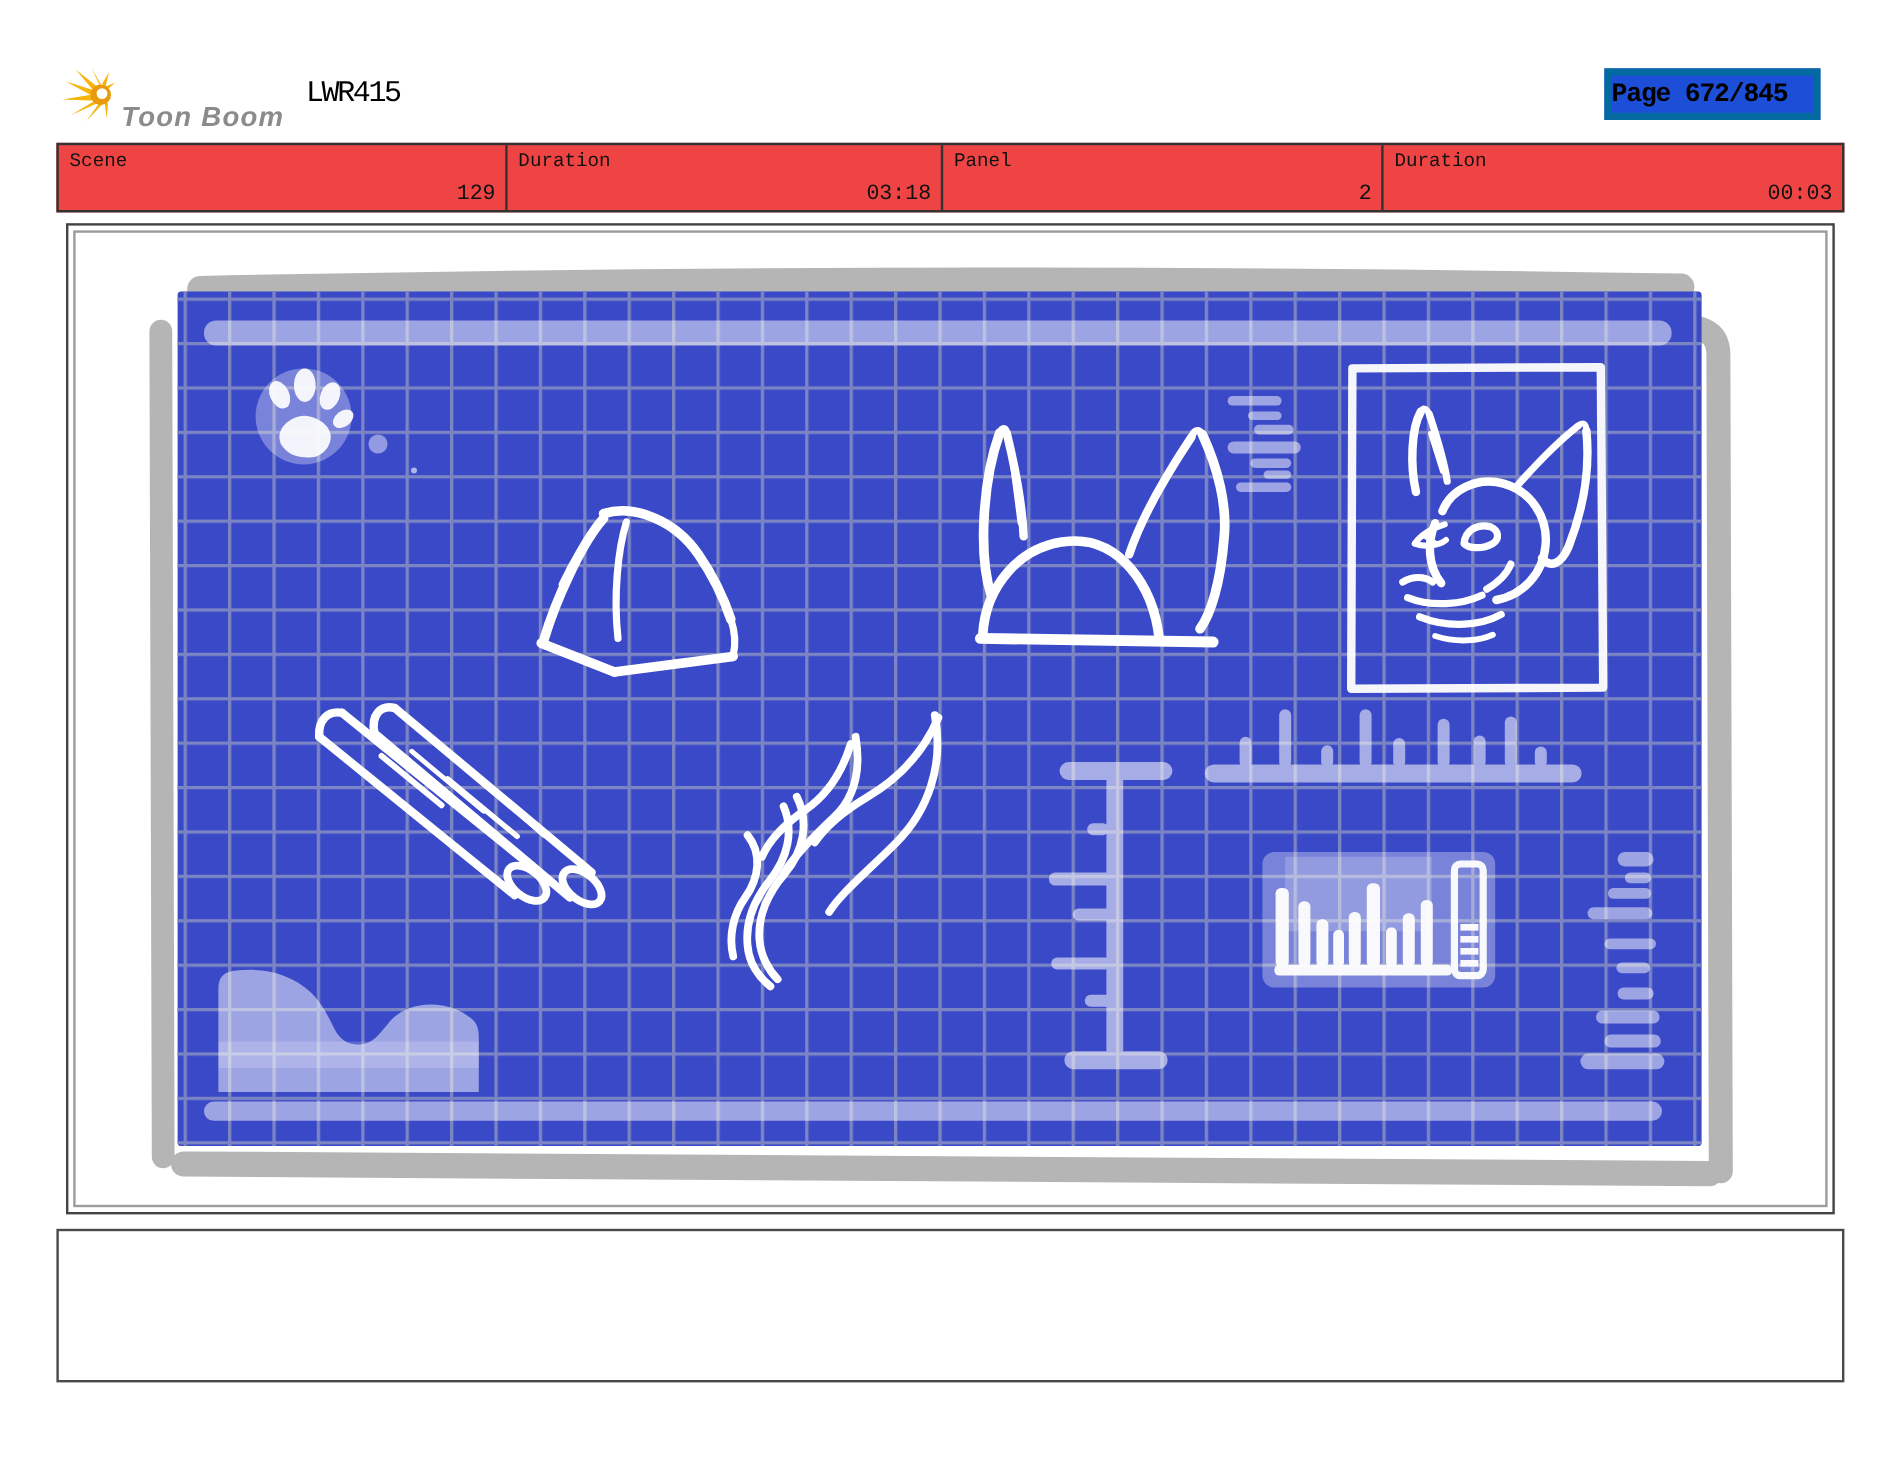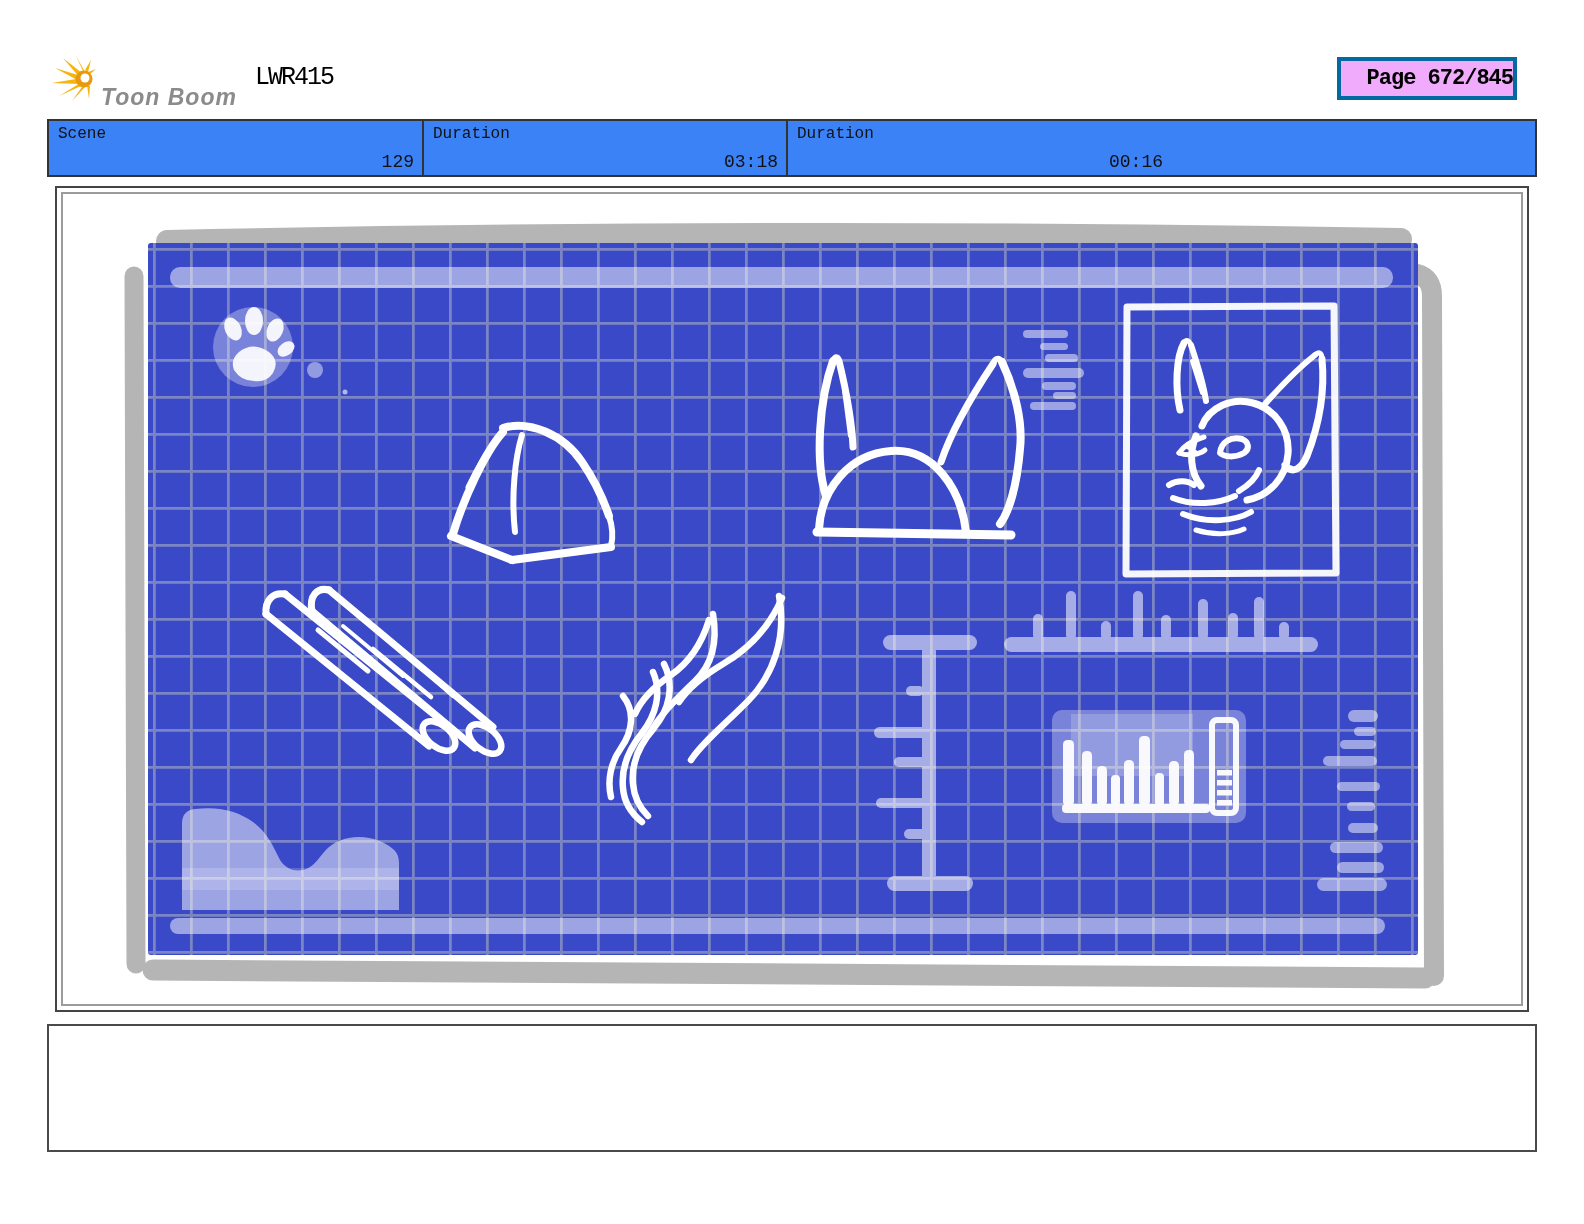--- a/index.html
+++ b/index.html
@@ -28,27 +28,27 @@
     font-family:"Liberation Sans","DejaVu Sans",sans-serif;
     font-weight:bold;font-style:italic;font-size:23px;letter-spacing:1px;
     color:var(--logo-text-gray);
   }
   .project-code{
     position:absolute;left:255px;top:63px;
     font-size:25px;font-weight:normal;letter-spacing:-2px;color:#000;
   }
   .page-box{
     position:absolute;left:1337px;top:57px;width:180px;height:43px;
-    border:4px solid #0369a1;display:flex;align-items:center;justify-content:flex-end;
-    font-size:22px;font-weight:bold;letter-spacing:-1px;color:#000;background:#f0abfc;
+    border:6px solid #0369a1;display:flex;align-items:center;justify-content:flex-start;
+    font-size:22px;font-weight:bold;letter-spacing:-1px;color:#000;background:#1d4ed8;
   }
   
   .info-row{
     position:absolute;left:47px;top:119px;width:1490px;height:58px;
-    border:2px solid #333;display:flex;background:#3b82f6;
+    border:2px solid #333;display:flex;background:#ef4444;
   }
   .info-cell{position:relative;height:100%;}
   .info-cell + .info-cell{border-left:2px solid #333;padding-left:12px;}
   .info-cell .lbl{position:absolute;left:9px;top:4px;font-size:16px;}
   .info-cell .val{position:absolute;right:8px;bottom:3px;font-size:18px;}
   .w1{width:373px;} .w2{width:364px;} .w3{width:368px;} .w4{width:385px;}
   
   .panel-outer{
     position:absolute;left:55px;top:186px;width:1474px;height:826px;
     border:2px solid var(--border-dark);background:#fff;
@@ -91,23 +91,27 @@
 
 <div class="info-row">
   <div class="info-cell w1">
     <span class="lbl">Scene</span>
     <span class="val">129</span>
   </div>
   <div class="info-cell w2">
     <span class="lbl">Duration</span>
     <span class="val">03:18</span>
   </div>
+  <div class="info-cell w3">
+    <span class="lbl">Panel</span>
+    <span class="val">2</span>
+  </div>
   <div class="info-cell w4">
     <span class="lbl">Duration</span>
-    <span class="val">00:16</span>
+    <span class="val">00:03</span>
   </div>
 </div>
 
 <div class="panel-outer">
   <div class="panel-inner">
     <svg viewBox="0 0 1458 810" aria-hidden="true">
       <defs>
         <pattern id="grid" width="37" height="37" patternUnits="userSpaceOnUse" patternTransform="translate(90,54)">
           <path d="M0,0 H37 M0,0 V37" stroke="var(--grid-line)" stroke-width="5.5" fill="none"></path>
         </pattern>

